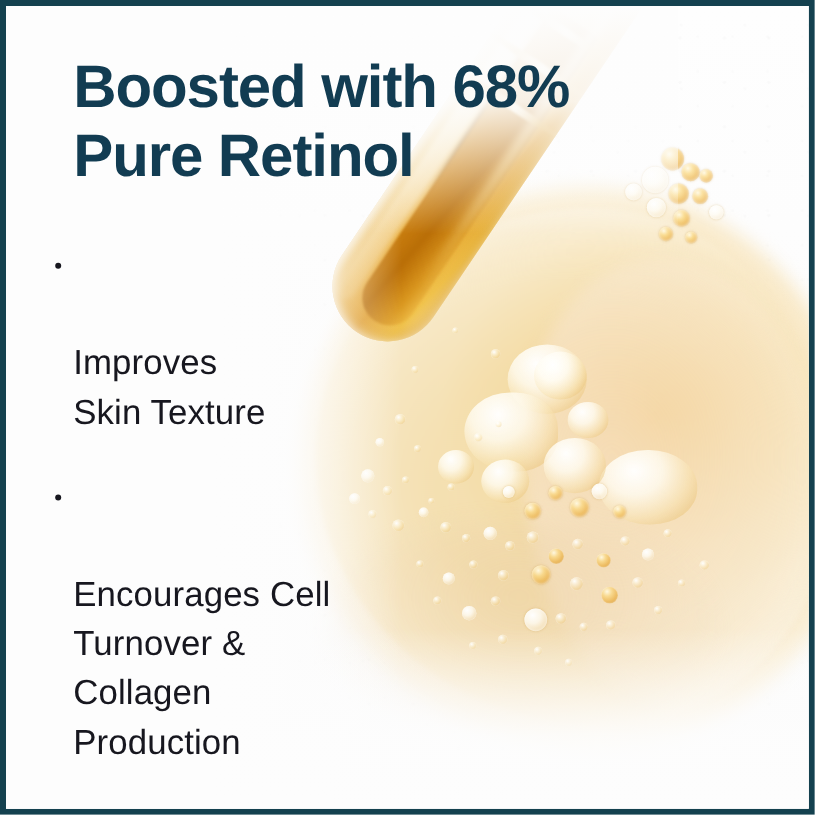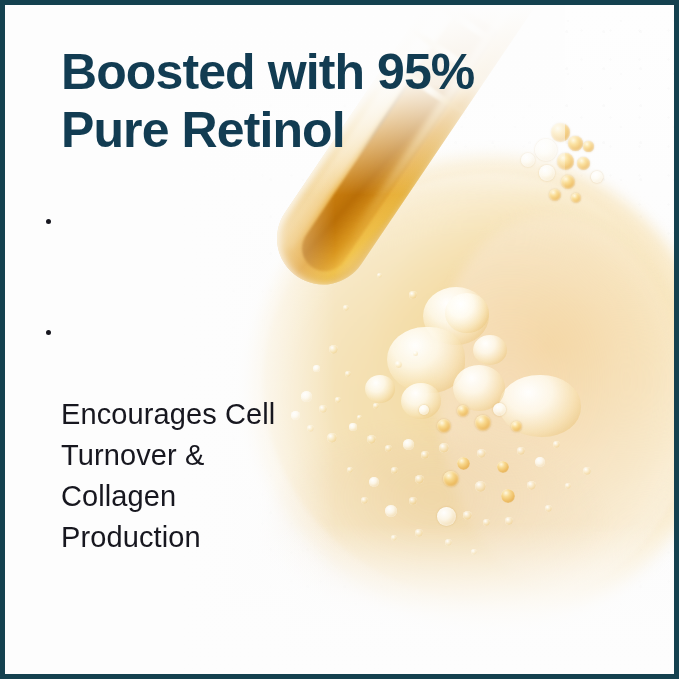--- a/index.html
+++ b/index.html
@@ -430,26 +430,28 @@
     <div class="bubble tiny" style="left:404px;top:286px;width:8px;height:8px;"></div>
     <div class="bubble tiny" style="left:372px;top:268px;width:5px;height:5px;"></div>
 
     <div class="photo-fade-left"></div>
     <div class="photo-fade-top"></div>
     <div class="photo-fade-bottom"></div>
   </div>
 
   <div class="content">
 
-    <h1 class="headline">Boosted with 95%
+    <h1 class="headline">Boosted with 68%
 Pure Retinol</h1>
 
     <ul class="benefits">
       <li class="benefit">
         <span class="dot"></span>
+        <span>Improves
+Skin Texture</span>
       </li>
       <li class="benefit">
         <span class="dot"></span>
         <span>Encourages Cell
 Turnover &amp;
 Collagen
 Production</span>
       </li>
     </ul>
 

